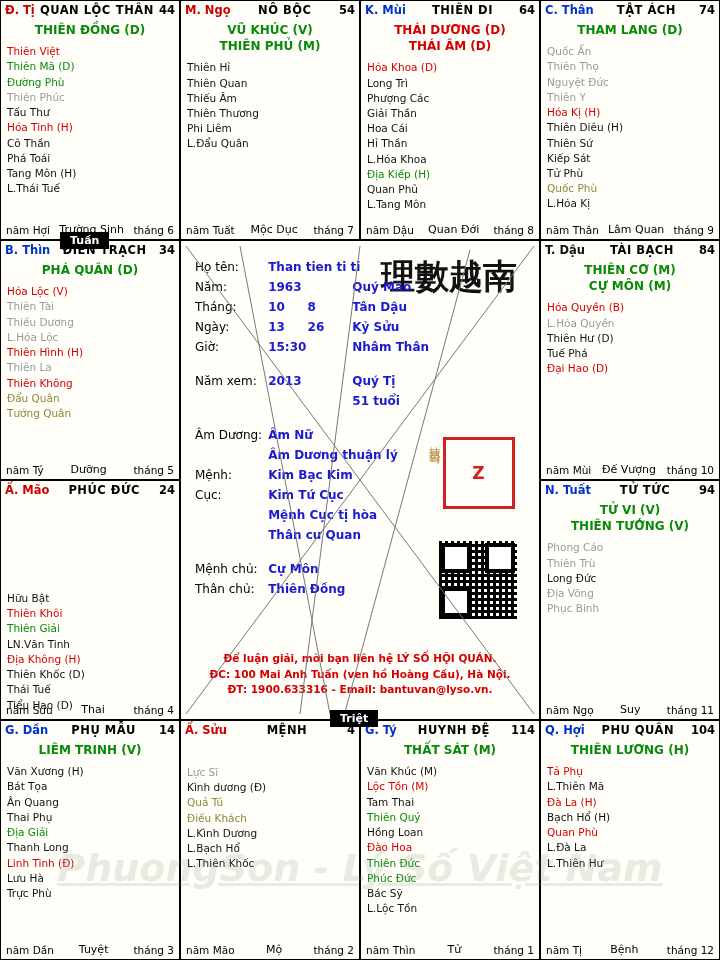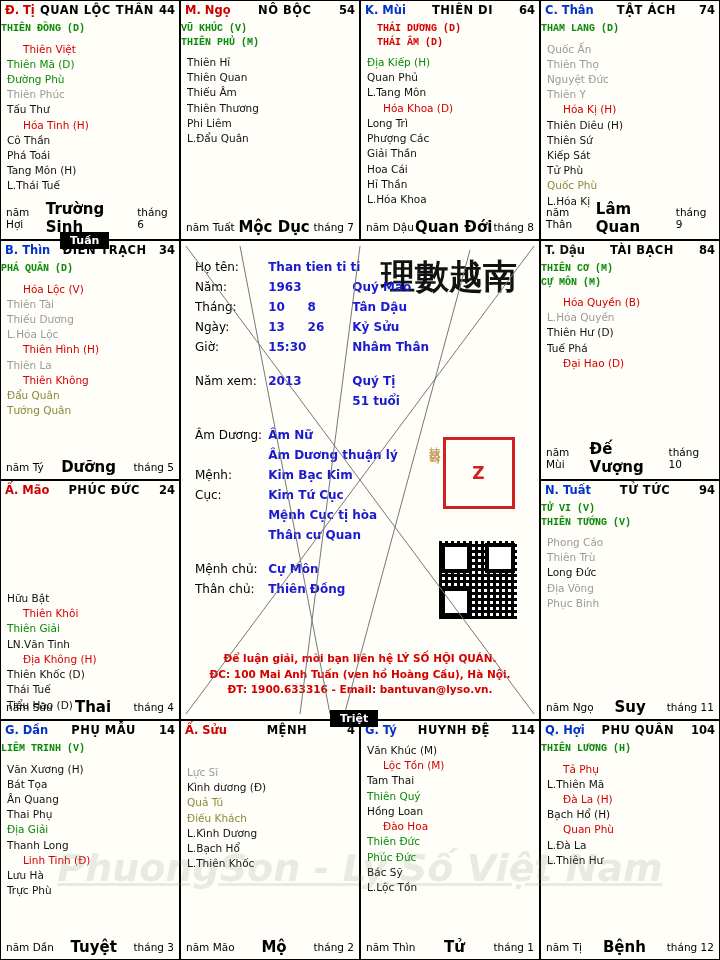--- a/index.html
+++ b/index.html
@@ -28,40 +28,40 @@
   .cell .hdr{
     display:flex;justify-content:space-between;align-items:center;
     padding:2px 4px 0 4px;
     font-weight:bold;font-size:11.5px;
   }
   .hdr .chi{color:#c00;}
   .hdr .chi.blue{color:#0033cc;}
   .hdr .cung{color:#000;letter-spacing:.5px;}
   .hdr .num{color:#000;}
   .starmain{
-    font-weight:bold;font-size:10px;
-    margin-top:5px;line-height:1.35;font-family:Liberation Mono, monospace;
-  }
-  .red{color:#d40000;padding-left:16px;}
+    text-align:center;font-weight:bold;font-size:12px;
+    margin-top:5px;line-height:1.35;
+  }
+  .red{color:#d40000;}
   .green{color:#0a8a0a;}
   .blue{color:#0033cc;}
   .black{color:#111;}
   .gray{color:#9a9a9a;}
   .olive{color:#8a8a3a;}
   .cols{
     display:flex;gap:0;padding:6px 6px 0 6px;flex-direction:column;
   }
   .col{flex:1;line-height:1.45;font-size:10.5px;}
   .col div{white-space:nowrap;}
   .foot{
     position:absolute;bottom:3px;left:0;width:100%;
     display:flex;justify-content:space-between;align-items:center;
     padding:0 5px;box-sizing:border-box;font-size:10.5px;
   }
-  .foot .mid{font-weight:bold;font-size:15px;}
+  .foot .mid{font-weight:normal;font-size:11px;}
   .center{
     position:absolute;
     left:180px;top:240px;width:360px;height:480px;
     border:1px solid #000;box-sizing:border-box;
     background:transparent;
     overflow:hidden;
   }
   .info{position:absolute;left:14px;top:16px;font-size:12px;line-height:1;}
   .info table{border-collapse:collapse;}
   .info td{padding:4px 6px 4px 0;font-size:12px;white-space:nowrap;}
@@ -183,33 +183,33 @@
   <div class="cell">
     <div class="hdr">
       <span class="chi blue">K. Mùi</span>
       <span class="cung">THIÊN DI</span>
       <span class="num">64</span>
     </div>
     <div class="starmain red">THÁI DƯƠNG (D)</div>
     <div class="starmain red" style="margin-top:0">THÁI ÂM (D)</div>
     <div class="cols">
       <div class="col">
-        <div class="green">Địa Kiếp (H)</div>
-        <div class="black">Quan Phủ</div>
-        <div class="black">L.Tang Môn</div>
-      </div>
-      <div class="col">
         <div class="red">Hóa Khoa (D)</div>
         <div class="black">Long Trì</div>
         <div class="black">Phượng Các</div>
         <div class="black">Giải Thần</div>
         <div class="black">Hoa Cái</div>
         <div class="black">Hỉ Thần</div>
         <div class="black">L.Hóa Khoa</div>
       </div>
+      <div class="col">
+        <div class="green">Địa Kiếp (H)</div>
+        <div class="black">Quan Phủ</div>
+        <div class="black">L.Tang Môn</div>
+      </div>
     </div>
     <div class="foot">
       <span>năm Dậu</span>
       <span class="mid">Quan Đới</span>
       <span>tháng 8</span>
     </div>
   </div>
 
   <div class="cell">
     <div class="hdr">
@@ -406,20 +406,21 @@
       <span>tháng 2</span>
     </div>
   </div>
 
   <div class="cell">
     <div class="hdr">
       <span class="chi blue">G. Tý</span>
       <span class="cung">HUYNH ĐỆ</span>
       <span class="num">114</span>
     </div>
+    <div class="starmain green">THẤT SÁT (M)</div>
     <div class="cols">
       <div class="col">
         <div class="black">Văn Khúc (M)</div>
         <div class="red">Lộc Tồn (M)</div>
         <div class="black">Tam Thai</div>
         <div class="green">Thiên Quý</div>
         <div class="black">Hồng Loan</div>
         <div class="red">Đào Hoa</div>
         <div class="green">Thiên Đức</div>
         <div class="green">Phúc Đức</div>

